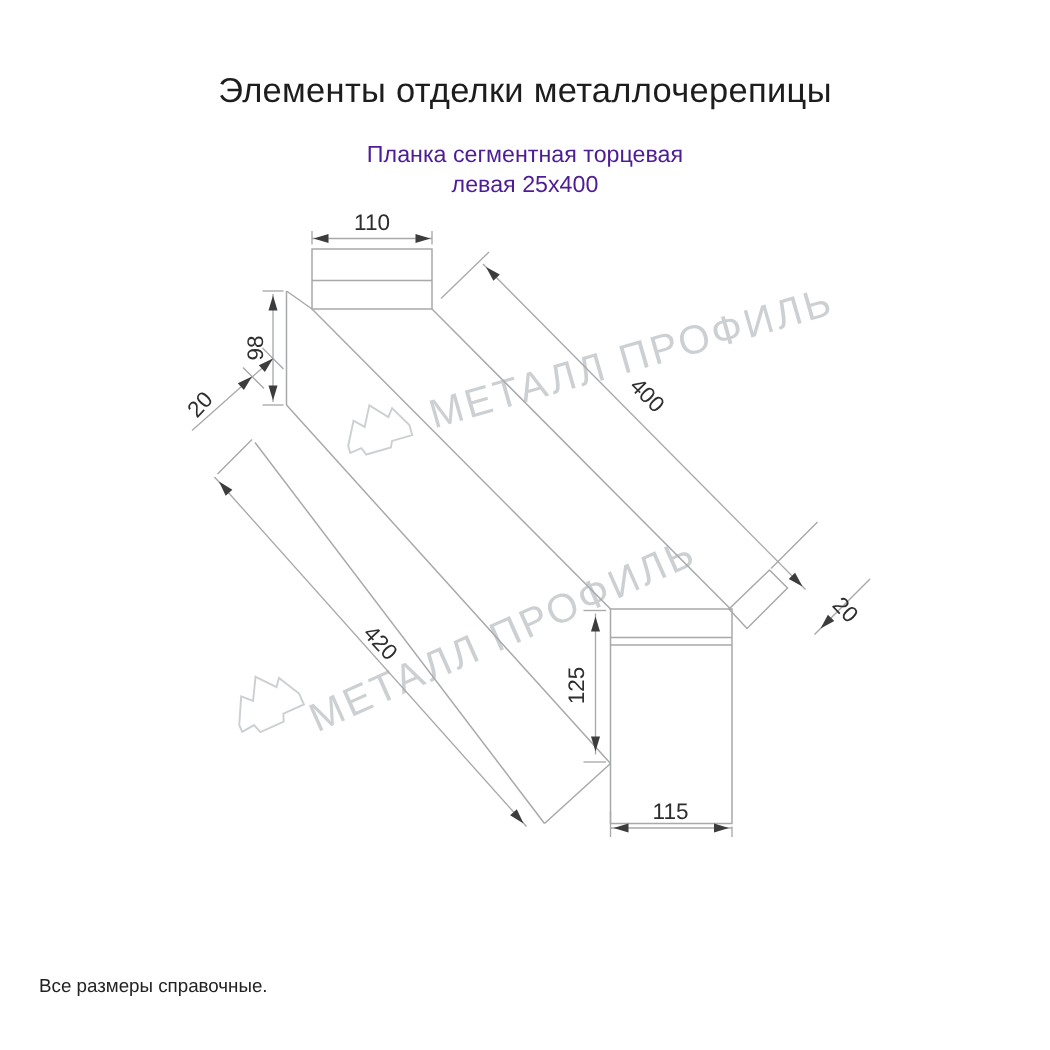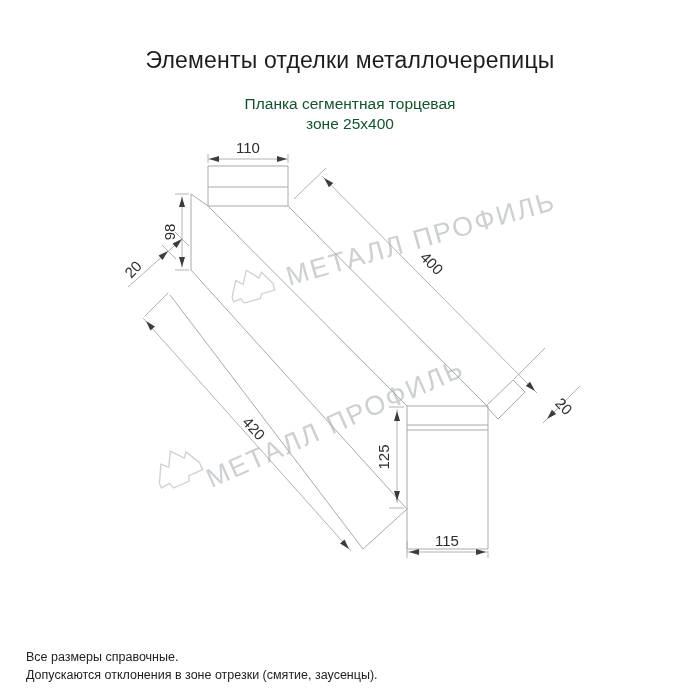--- a/index.html
+++ b/index.html
@@ -6,21 +6,21 @@
   body{
     width:700px;height:700px;position:relative;background:#ffffff;overflow:hidden;
     font-family:"Liberation Sans", sans-serif;
   }
   .page-title{
     position:absolute;left:0;top:24px;width:700px;text-align:center;
     font-size:23px;color:#1d1d1d;letter-spacing:.2px;margin-top:23px;
   }
   .drawing-subtitle{
     position:absolute;left:0;top:94px;width:700px;text-align:center;
-    font-size:15.5px;line-height:20px;color:#14532d;
+    font-size:15.5px;line-height:20px;color:#4c1d95;
   }
   .watermark{
     position:absolute;color:#cdd0d2;font-size:27px;letter-spacing:2px;
     white-space:nowrap;transform-origin:0 50%;user-select:none;
   }
   .wm-1{left:287px;top:262px;transform:rotate(-16deg);}
   .wm-2{left:208px;top:465px;transform:rotate(-24deg);}
   .logo-mark{position:absolute;transform-origin:0 50%;}
   .logo-1{left:228px;top:272px;transform:rotate(-16deg);}
   .logo-2{left:154px;top:456px;transform:rotate(-24deg);}
@@ -33,21 +33,21 @@
     position:absolute;left:26px;top:649px;font-size:12.5px;line-height:17.5px;color:#222222;
   }
 </style>
 </head>
 <body>
 
 <div class="page-title">Элементы отделки металлочерепицы</div>
 
 <div class="drawing-subtitle">
   <div>Планка сегментная торцевая</div>
-  <div>зоне 25х400</div>
+  <div>левая 25х400</div>
 </div>
 
 <div class="watermark wm-1">МЕТАЛЛ ПРОФИЛЬ</div>
 <div class="watermark wm-2">МЕТАЛЛ ПРОФИЛЬ</div>
 
 <svg class="logo-mark logo-1" width="50" height="36" viewBox="0 0 50 36">
   <path d="M2,26 L10,11 L16,17 L23,4 L33,15 L37,10 L45,24 L45,31 L31,31 L29,35 L12,35 L10,30 L2,31 Z" fill="none" stroke="#cdd0d2" stroke-width="1.3"></path>
 </svg>
 <svg class="logo-mark logo-2" width="50" height="40" viewBox="0 0 50 40">
   <path d="M2,29 L11,12 L17,18 L25,4 L35,16 L39,11 L47,26 L47,34 L32,34 L30,39 L13,39 L11,33 L2,34 Z" fill="none" stroke="#cdd0d2" stroke-width="1.3"></path>
@@ -140,14 +140,13 @@
     <line class="dimline" x1="488" y1="551" x2="488" y2="558"></line>
     <line class="dimline" x1="407" y1="552" x2="488" y2="552"></line>
     <path class="arr" transform="translate(409,552) rotate(180)" d="M0,0 L-10,3 L-10,-3 Z"></path>
     <path class="arr" transform="translate(486,552)" d="M0,0 L-10,3 L-10,-3 Z"></path>
     <text x="447" y="546" text-anchor="middle" font-size="16">115</text>
   </g>
 </svg>
 
 <div class="footer-notes">
   <div>Все размеры справочные.</div>
-  <div>Допускаются отклонения в зоне отрезки (смятие, заусенцы).</div>
 </div>
 
 </body></html>

